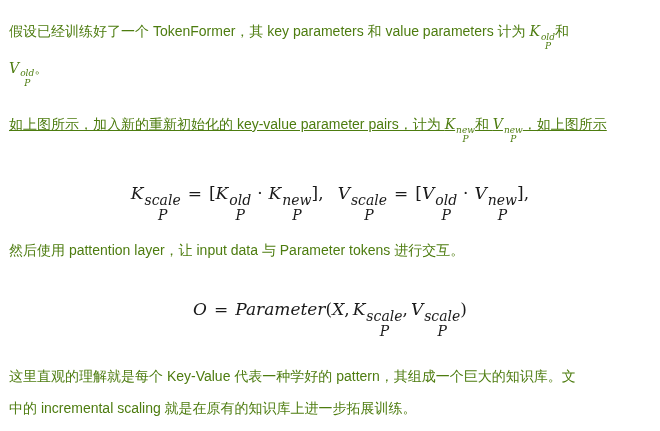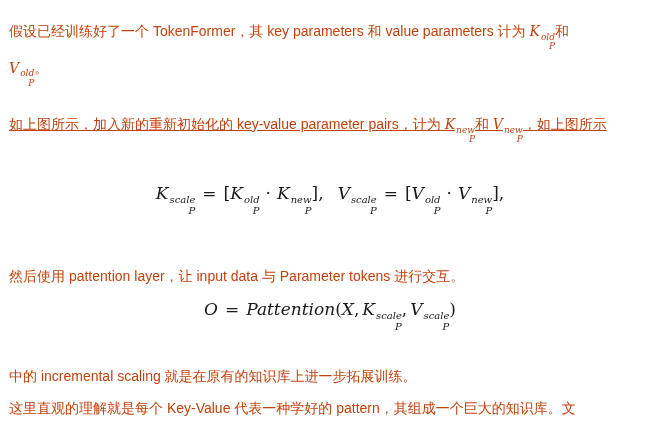--- a/index.html
+++ b/index.html
@@ -10,62 +10,62 @@
     overflow: hidden;
     font-family: "Liberation Sans", sans-serif;
     color: #1a1a1a;
     -webkit-font-smoothing: antialiased;
   }
   .para {
     position: absolute;
     left: 9px; right: 6px;
     font-size: 14px;
     line-height: 32px;
-    color: #c2410c;
+    color: #4d7c0f;
   }
   .line { display: block; white-space: nowrap; }
   
   .mf {
     font-family: "DejaVu Serif", "Liberation Serif", serif;
     font-style: italic;
   }
   .mup {
     font-family: "DejaVu Serif", "Liberation Serif", serif;
     font-style: normal;
   }
   .mstack {
     display: inline-flex;
     flex-direction: column;
-    align-items: flex-end;
+    align-items: center;
     line-height: 1.05;
     vertical-align: -0.42em;
     font-family: "DejaVu Serif", "Liberation Serif", serif;
     font-style: italic;
     margin-left: 1px;
   }
   .para .mf   { font-size: 14px; }
   .para .mstack { font-size: 9px; }
   .formula {
     position: absolute;
     left: 0; width: 100%;
     text-align: center;
     font-size: 17px;
     color: #1a1a1a;
     line-height: 1.2;
     white-space: nowrap;
   }
-  .formula .mstack { font-size: 10px; }
+  .formula .mstack { font-size: 14px; }
   .meq  { margin: 0 7px; }
   .mdot { margin: 0 6px; }
   .msepcomma { margin-right: 14px; }
   .mcomma { margin-right: 3px; }
   #p1 { top: 1px; }
   #p2 { top: 94px; text-decoration: underline; }
   #f1 { top: 183px; }
-  #p3 { top: 246px; }
+  #p3 { top: 220px; }
   #f2 { top: 299px; }
   #p4 { top: 346px; }
 </style>
 </head>
 <body>
 
 <p class="para" id="p1">
   <span class="line"><span>假设已经训练好了一个 TokenFormer，其 key parameters 和 value parameters 计为 </span><span><span class="mf">K</span><span class="mstack">
           <span>old</span>
           <span>P</span>
@@ -103,24 +103,24 @@
         <span>P</span>
       </span></span><span class="mup mdot">·</span><span><span class="mf">V</span><span class="mstack">
         <span>new</span>
         <span>P</span>
       </span></span><span class="mup">]</span><span class="mup">,</span></div>
 
 <p class="para" id="p3">
   <span class="line"><span>然后使用 pattention layer，让 input data 与 Parameter tokens 进行交互。</span></span>
 </p>
 
-<div class="formula" id="f2"><span class="mf">O</span><span class="mup meq">=</span><span class="mf">Pattention</span><span class="mup">(</span><span class="mf">X</span><span class="mup mcomma">,</span><span><span class="mf">K</span><span class="mstack">
+<div class="formula" id="f2"><span class="mf">O</span><span class="mup meq">=</span><span class="mf">Parameter</span><span class="mup">(</span><span class="mf">X</span><span class="mup mcomma">,</span><span><span class="mf">K</span><span class="mstack">
         <span>scale</span>
         <span>P</span>
       </span></span><span class="mup mcomma">,</span><span><span class="mf">V</span><span class="mstack">
         <span>scale</span>
         <span>P</span>
       </span></span><span class="mup">)</span></div>
 
 <p class="para" id="p4">
+  <span class="line"><span>这里直观的理解就是每个 Key-Value 代表一种学好的 pattern，其组成一个巨大的知识库。文</span></span>
   <span class="line"><span>中的 incremental scaling 就是在原有的知识库上进一步拓展训练。</span></span>
-  <span class="line"><span>这里直观的理解就是每个 Key-Value 代表一种学好的 pattern，其组成一个巨大的知识库。文</span></span>
 </p>
 
 </body></html>

